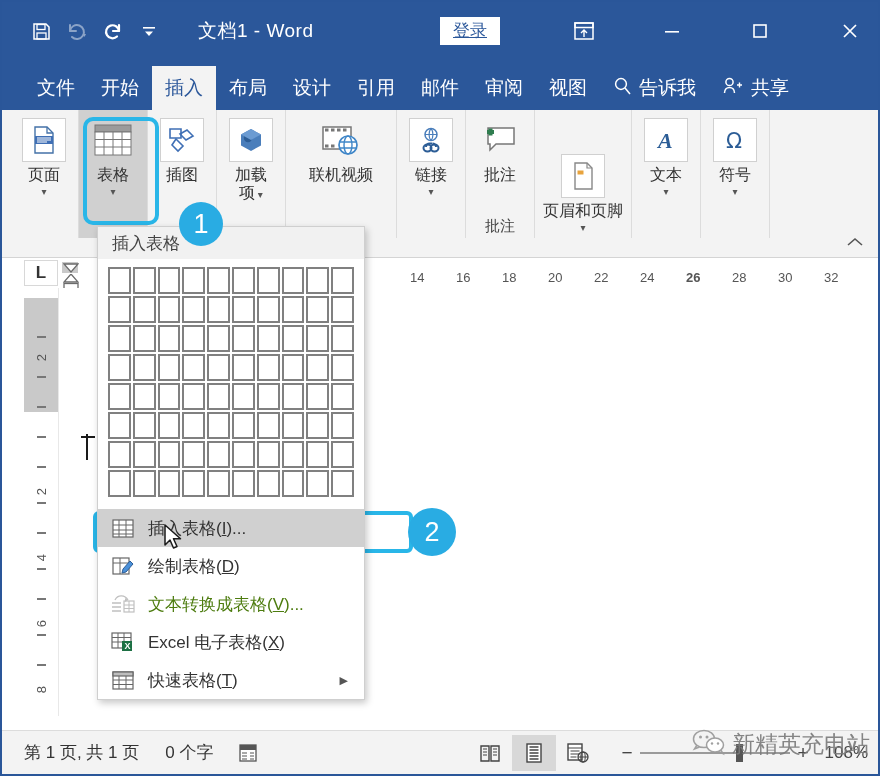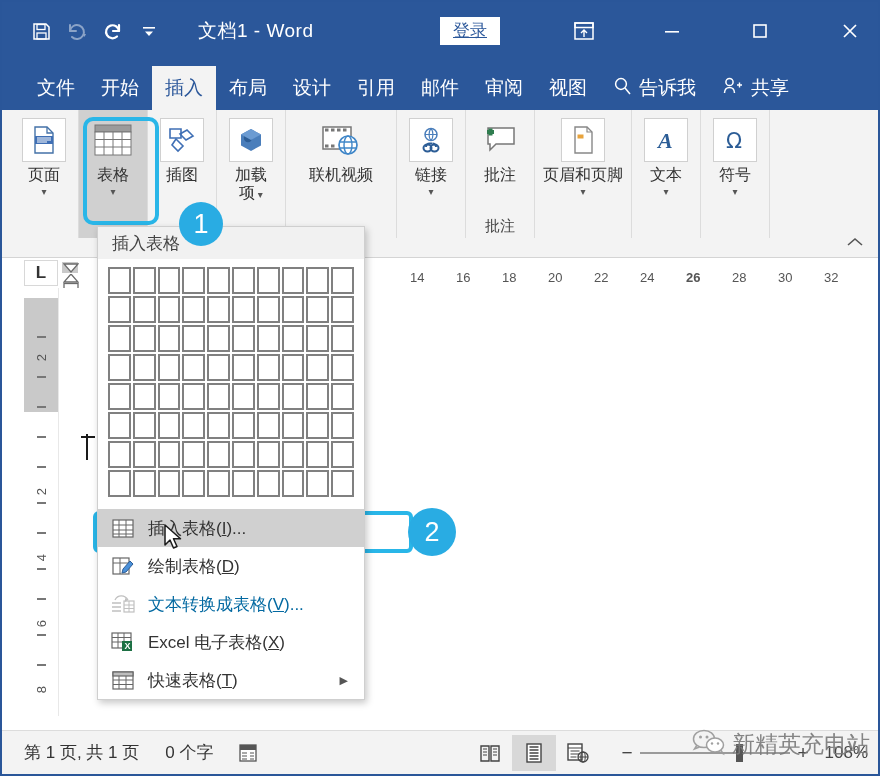--- a/index.html
+++ b/index.html
@@ -92,21 +92,21 @@
     border-right: 1px solid #dcdcdc;
     position: relative;
   }
   .rbtn {
     width: 68px;
     padding-top: 8px;
     display: flex; flex-direction: column; align-items: center;
     position: relative;
   }
   .rbtn.wide { width: 110px; }
-  .rbtn.vwide { width: 96px; }
+  .rbtn.vwide { width: 96px; margin-top: 36px; }
   .rbtn-icon {
     width: 44px; height: 44px;
     background: #ffffff;
     border: 1px solid #d0d0d0;
     display: flex; align-items: center; justify-content: center;
   }
   .rbtn-icon.noborder { border: none; background: transparent; }
   .rbtn-label {
     margin-top: 4px;
     font-size: 16px;
@@ -226,21 +226,21 @@
   .menu-item {
     height: 38px;
     display: flex; align-items: center;
     padding-left: 12px;
     font-size: 17px; color: #333;
     position: relative;
   }
   .menu-item.highlight {
     background: #d0d0d0;
   }
-  .menu-item.disabled { color: #0369a1; }
+  .menu-item.disabled { color: #4d7c0f; }
   .mi-icon {
     width: 26px; height: 26px;
     margin-right: 12px;
     display: flex; align-items: center; justify-content: center;
     flex: 0 0 26px;
   }
   .mi-label u { text-decoration: underline; }
   .submenu-arrow {
     position: absolute; right: 16px; top: 50%; transform: translateY(-50%);
     font-size: 11px; color: #555;

